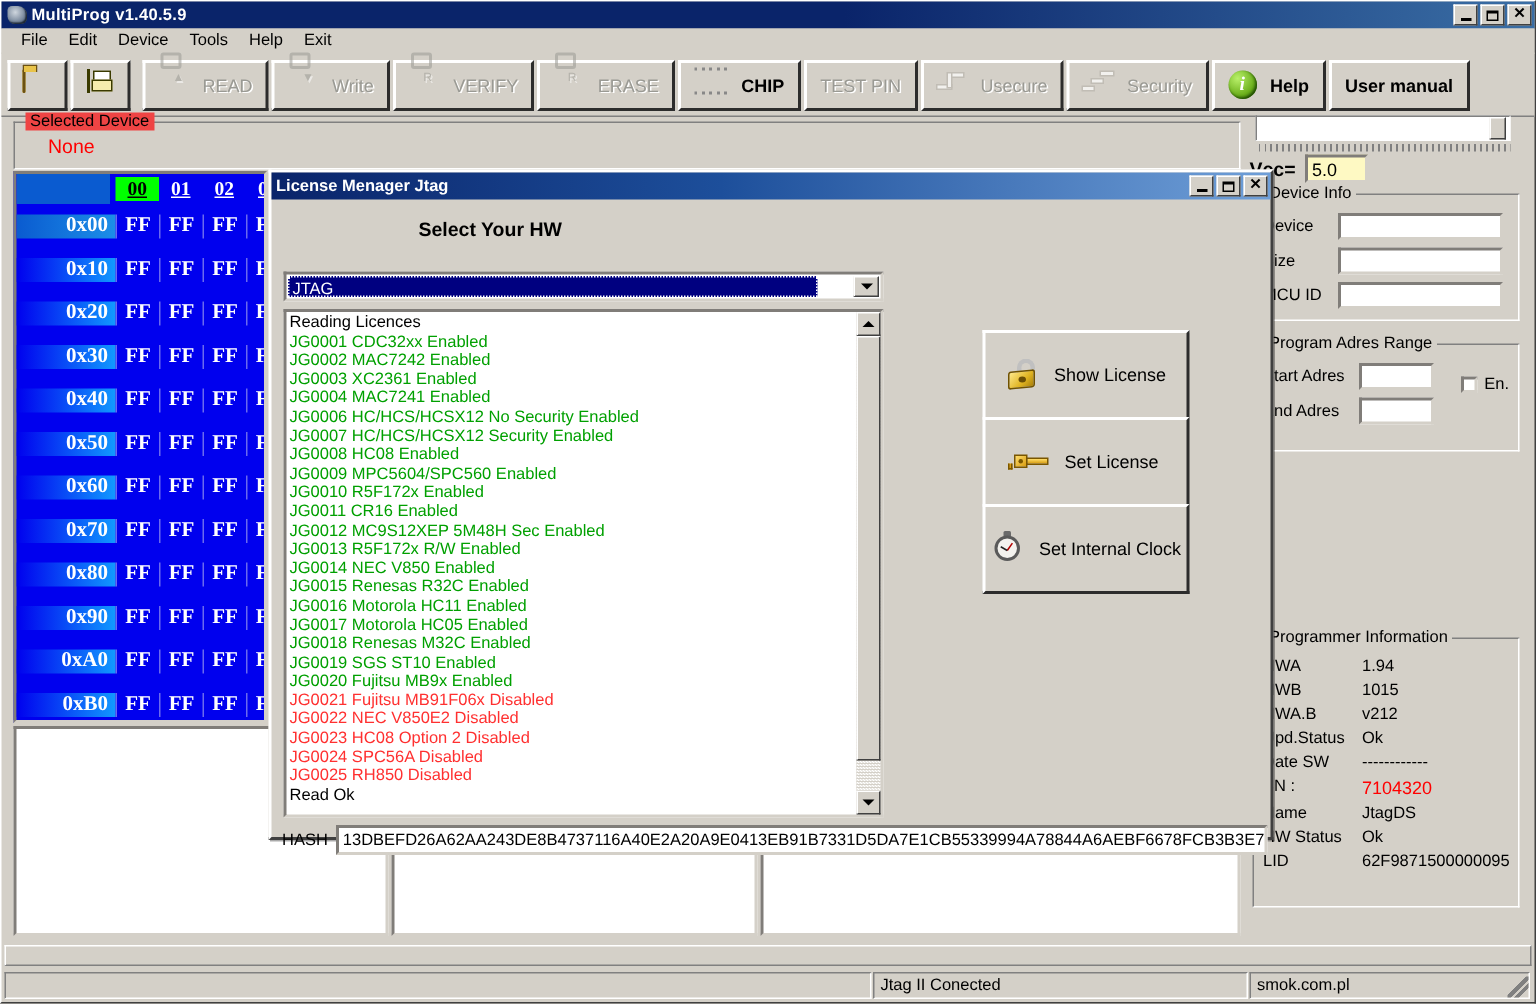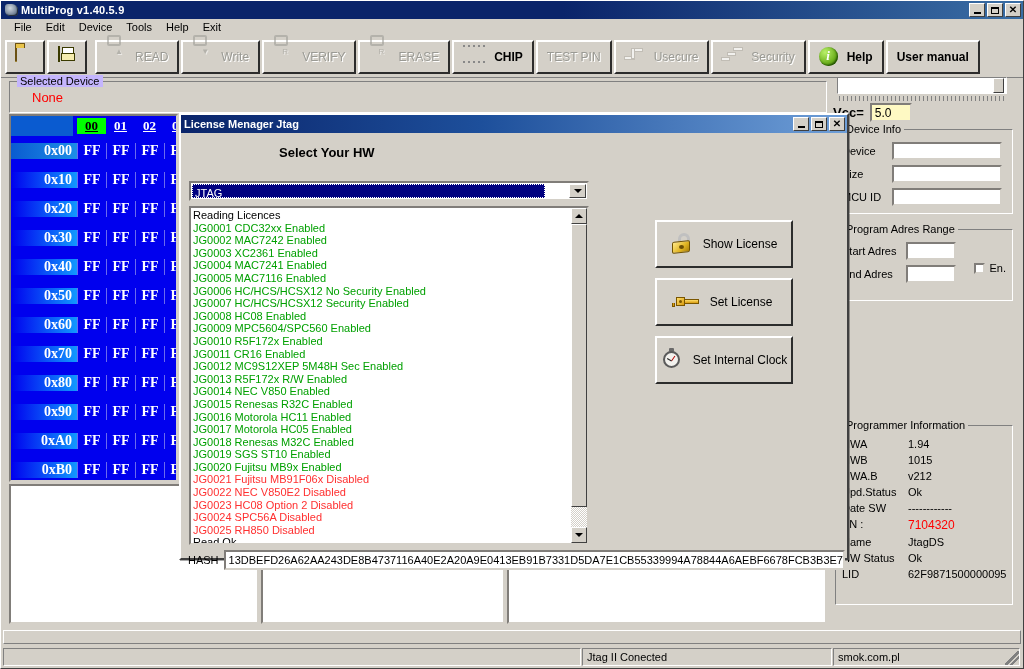--- a/index.html
+++ b/index.html
@@ -100,21 +100,21 @@
 
   
   .seldev {
     position: absolute; left: 8px; top: 80px;
     width: 818px; height: 32px;
     border: 1px solid #ffffff;
     border-top-color: #808080; border-left-color: #808080;
   }
   .seldev .gb-title {
     position: absolute; left: 7px; top: -7px;
-    background: #c4b5fd; padding: 0 3px;
+    background: #ef4444; padding: 0 3px;
     font-size: 11px; color: #000;
   }
   .seldev .gb-value {
     position: absolute; left: 22px; top: 8px;
     font-size: 13px; color: #ff0000;
   }
 
   
   #hexview {
     position: absolute; left: 8px; top: 113px;
@@ -336,21 +336,21 @@
     position: relative;
   }
   .lb-scroll .sthumb {
     position: absolute; left: 0; top: 0; width: 100%; height: 283px;
     background: #d4d0c8;
     border: 1px solid #ffffff;
     border-right-color: #404040; border-bottom-color: #404040;
   }
 
   .dlgbtn {
-    position: absolute; left: 474px; width: 138px; height: 48px;
+    position: absolute; left: 474px; width: 138px; height: 60px;
     background: #d4d0c8;
     border: 2px outset #e8e4dc;
     border-top-color:#ffffff;border-left-color:#ffffff;
     border-right-color:#808080;border-bottom-color:#808080;
     display: flex; align-items: center; justify-content: center; gap: 8px;
     font-size: 12px; color: #000; cursor: default;
   }
   #btn-show { top: 87px; }
   #btn-set  { top: 145px; }
   #btn-clk  { top: 203px; }
@@ -722,21 +722,21 @@
       <span class="gtitle">Program Adres Range</span>
       <div style="padding-top:12px; position:relative;">
         <div class="fr">
           <span class="flabel" style="width:70px;">Start Adres</span>
           <span class="finput" style="width:50px;"></span>
         </div>
         <div class="fr">
           <span class="flabel" style="width:70px;">End  Adres</span>
           <span class="finput" style="width:50px;"></span>
         </div>
-        <div style="position:absolute; right:6px; top:32px; display:flex; align-items:center; gap:4px;">
+        <div style="position:absolute; right:6px; top:20px; display:flex; align-items:center; gap:4px;">
           <span class="chk"></span>
           <span style="font-size:11px;">En.</span>
         </div>
       </div>
     </div>
 
     <div class="groupbox" id="gb-proginf">
       <span class="gtitle">Programmer Information</span>
       <div id="proginfo-rows" style="padding-top:12px;">
           <div class="kv">
@@ -814,21 +814,20 @@
           </span>
       </div>
 
       <div class="listbox">
         <div class="lb-items" id="license-items">
             <div class="lb-item ">Reading Licences</div>
             <div class="lb-item ok">JG0001 CDC32xx Enabled</div>
             <div class="lb-item ok">JG0002 MAC7242 Enabled</div>
             <div class="lb-item ok">JG0003 XC2361 Enabled</div>
             <div class="lb-item ok">JG0004 MAC7241 Enabled</div>
-            <div class="lb-item ok">JG0005 MAC7116 Enabled</div>
             <div class="lb-item ok">JG0006 HC/HCS/HCSX12 No Security Enabled</div>
             <div class="lb-item ok">JG0007 HC/HCS/HCSX12 Security Enabled</div>
             <div class="lb-item ok">JG0008 HC08 Enabled</div>
             <div class="lb-item ok">JG0009 MPC5604/SPC560 Enabled</div>
             <div class="lb-item ok">JG0010 R5F172x Enabled</div>
             <div class="lb-item ok">JG0011 CR16 Enabled</div>
             <div class="lb-item ok">JG0012 MC9S12XEP 5M48H Sec Enabled</div>
             <div class="lb-item ok">JG0013 R5F172x R/W Enabled</div>
             <div class="lb-item ok">JG0014 NEC V850 Enabled</div>
             <div class="lb-item ok">JG0015 Renesas R32C Enabled</div>

